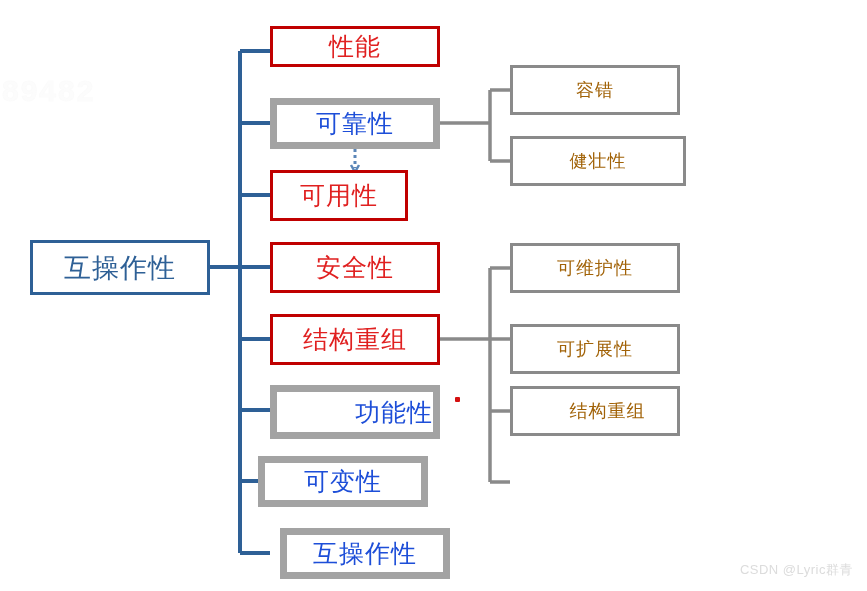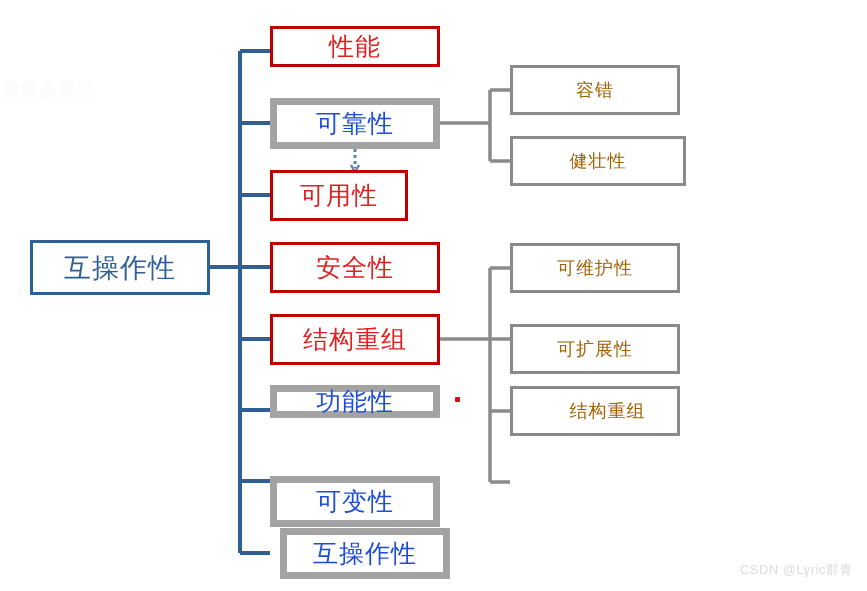--- a/index.html
+++ b/index.html
@@ -142,25 +142,25 @@
   </div>
 
   <div class="node node-red" style="left:270px; top:242px; width:170px; height:51px;">
     <span>安全性</span>
   </div>
 
   <div class="node node-red" style="left:270px; top:314px; width:170px; height:51px;">
     <span>结构重组</span>
   </div>
 
-  <div class="node node-blue" style="left:270px; top:385px; width:170px; height:33px;">
+  <div class="node node-blue" style="left:270px; top:385px; width:170px; height:54px;justify-content:flex-end;">
     <span>功能性</span>
   </div>
 
-  <div class="node node-blue" style="left:270px; top:456px; width:170px; height:51px;margin-top:20px;">
+  <div class="node node-blue" style="left:258px; top:456px; width:170px; height:51px;">
     <span>可变性</span>
   </div>
 
   <div class="node node-blue" style="left:280px; top:528px; width:170px; height:51px;">
     <span>互操作性</span>
   </div>
 
   <div class="node node-gray" style="left:510px; top:65px; width:170px; height:50px;">
     <span>容错</span>
   </div>

